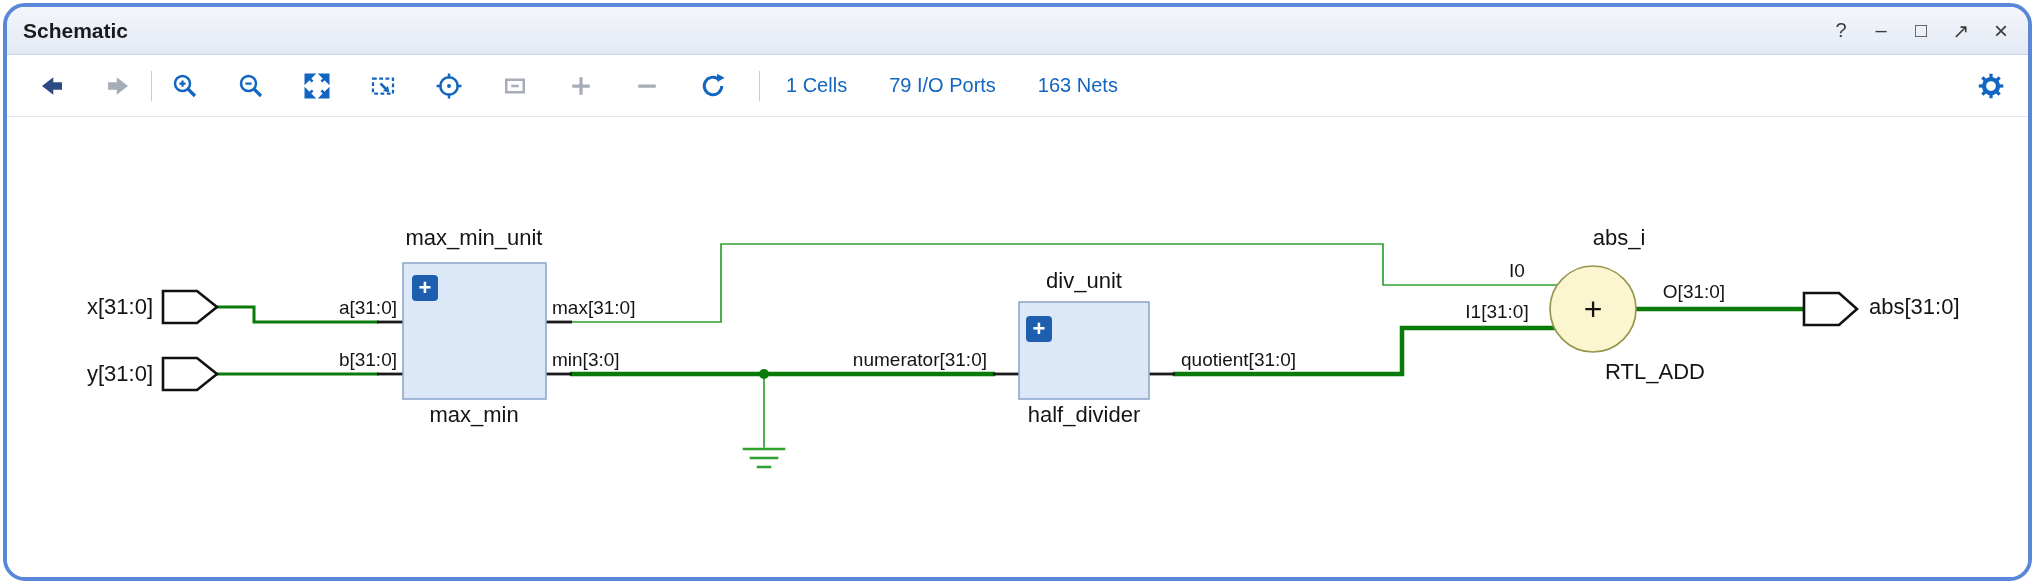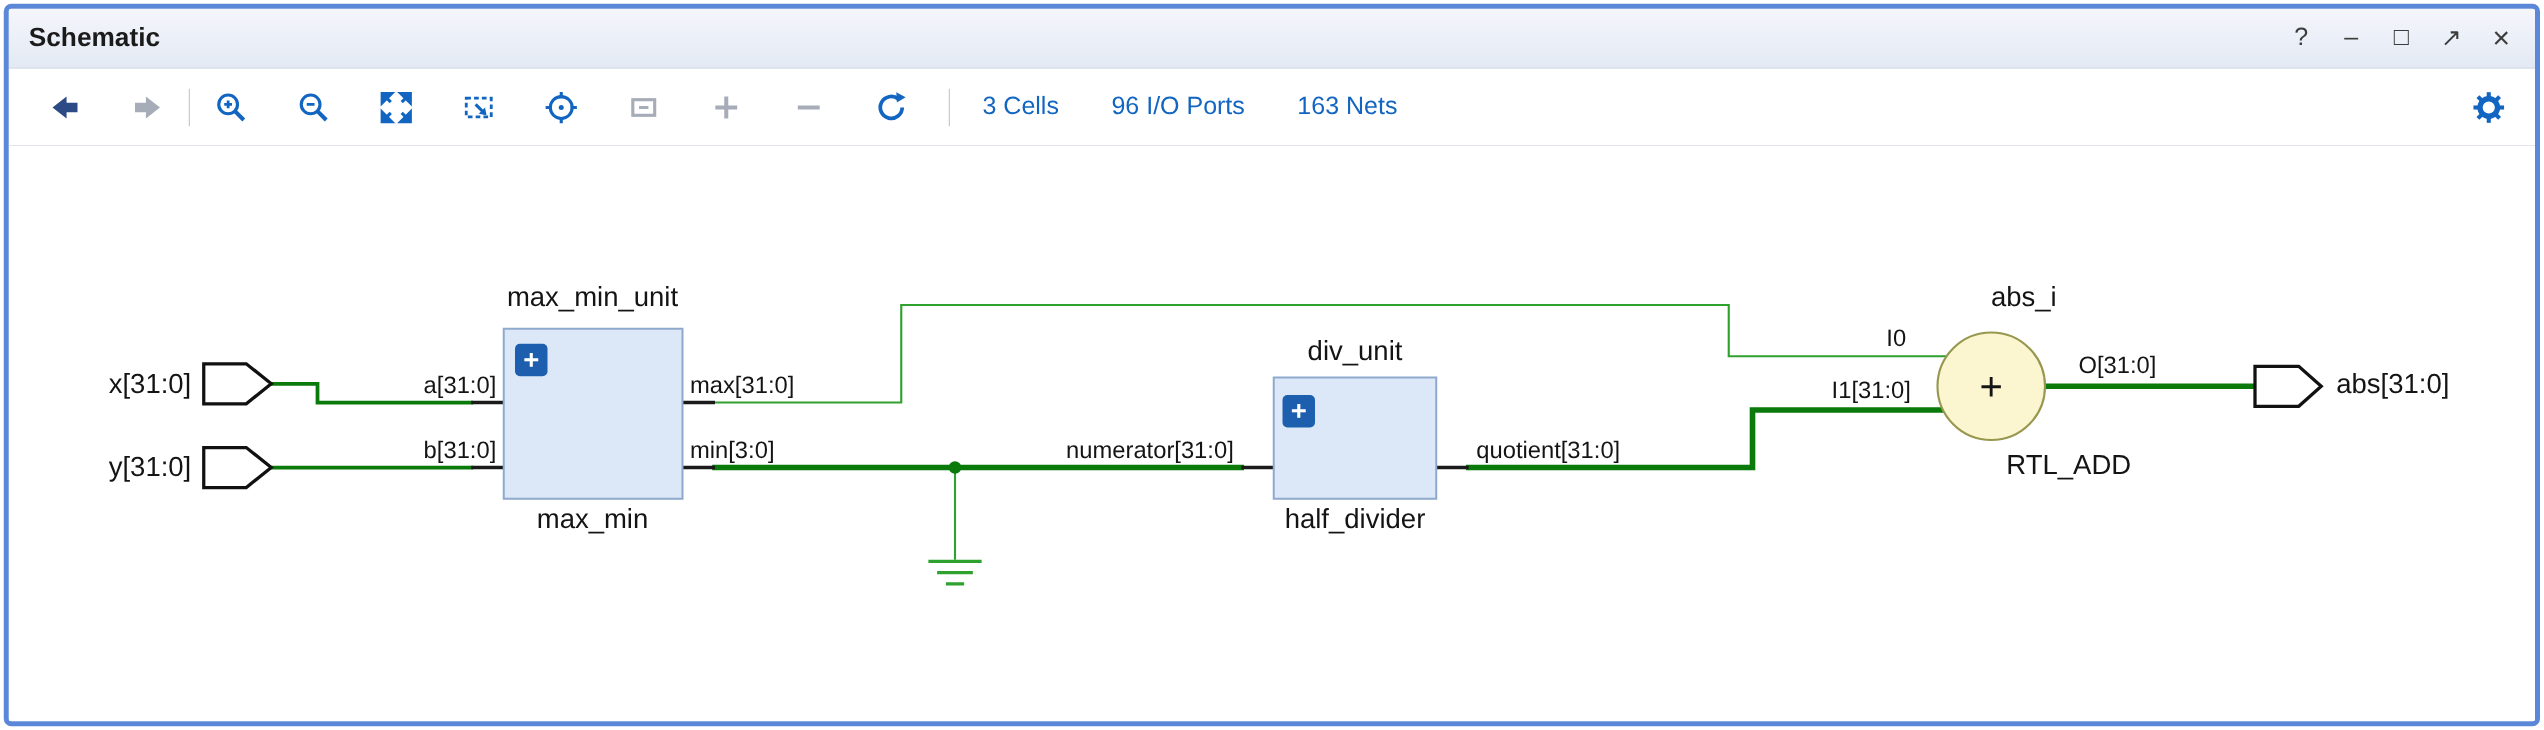--- a/index.html
+++ b/index.html
@@ -1,18 +1,18 @@
 <!DOCTYPE html>
 <html><head>
 <meta charset="utf-8">
 <style>
   html,body{margin:0;padding:0;background:#ffffff;font-family:"Liberation Sans",sans-serif;}
   .page{position:relative;width:2035px;height:584px;background:#ffffff;}
   .frame{position:absolute;left:3px;top:3px;right:3px;bottom:3px;
-         border:4px solid #5b87d8;border-radius:6px;overflow:hidden;
+         border:4px solid #5b87d8;border-radius:22px;overflow:hidden;
          background:#ffffff;display:flex;flex-direction:column;}
   
   .titlebar{height:48px;flex:0 0 48px;display:flex;align-items:center;
             background:linear-gradient(#f4f6fb,#e3e9f4);
             border-bottom:1px solid #c9d2e0;padding:0 16px;box-sizing:border-box;}
   .title{font-size:21px;font-weight:bold;color:#1b1b1b;}
   .wincontrols{margin-left:auto;display:flex;align-items:center;gap:18px;}
   .wincontrols span{font-size:20px;color:#3c3c3c;width:22px;text-align:center;cursor:pointer;}
   
   .toolbar{height:62px;flex:0 0 62px;display:flex;align-items:center;
@@ -117,22 +117,22 @@
           <path d="M5 12 H19" stroke="#a7adb8" stroke-width="2.6"></path>
         </svg>
       </button>
       <button class="tbtn">
         <svg width="30" height="30" viewBox="0 0 24 24">
           <path d="M19 12 A7 7 0 1 1 16.5 6.6" fill="none" stroke="#1265c0" stroke-width="2.4"></path>
           <polygon points="15.2,2.2 21.2,5.4 15.6,8.8" fill="#1265c0"></polygon>
         </svg>
       </button>
       <span class="tsep" style="margin-left:13px;"></span>
-      <span class="stat first">3 Cells</span>
-      <span class="stat">96 I/O Ports</span>
+      <span class="stat first">1 Cells</span>
+      <span class="stat">79 I/O Ports</span>
       <span class="stat">163 Nets</span>
       <button class="tbtn gearbtn">
         <svg width="30" height="30" viewBox="0 0 24 24">
           <g fill="#1265c0">
             <rect x="10.7" y="2.2" width="2.6" height="4.4"></rect>
             <rect x="10.7" y="2.2" width="2.6" height="4.4" transform="rotate(45 12 12)"></rect>
             <rect x="10.7" y="2.2" width="2.6" height="4.4" transform="rotate(90 12 12)"></rect>
             <rect x="10.7" y="2.2" width="2.6" height="4.4" transform="rotate(135 12 12)"></rect>
             <rect x="10.7" y="2.2" width="2.6" height="4.4" transform="rotate(180 12 12)"></rect>
             <rect x="10.7" y="2.2" width="2.6" height="4.4" transform="rotate(225 12 12)"></rect>

